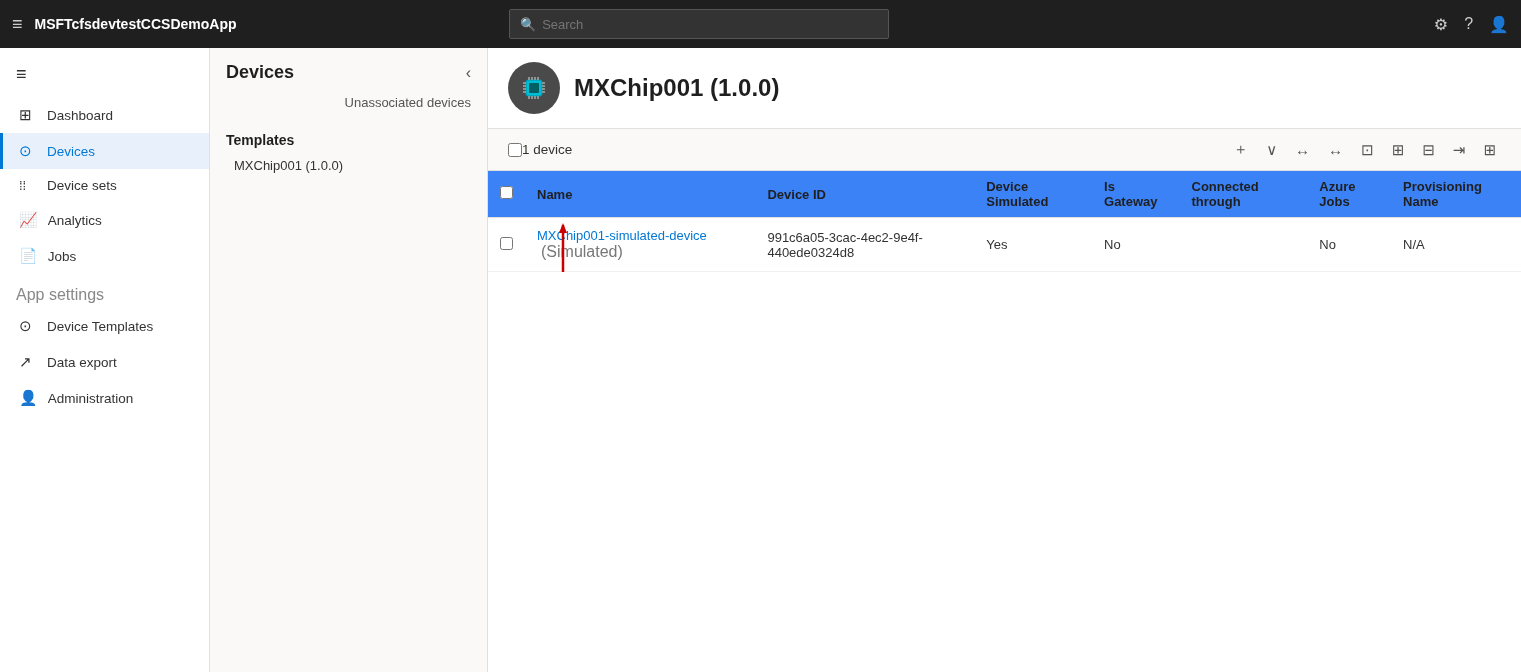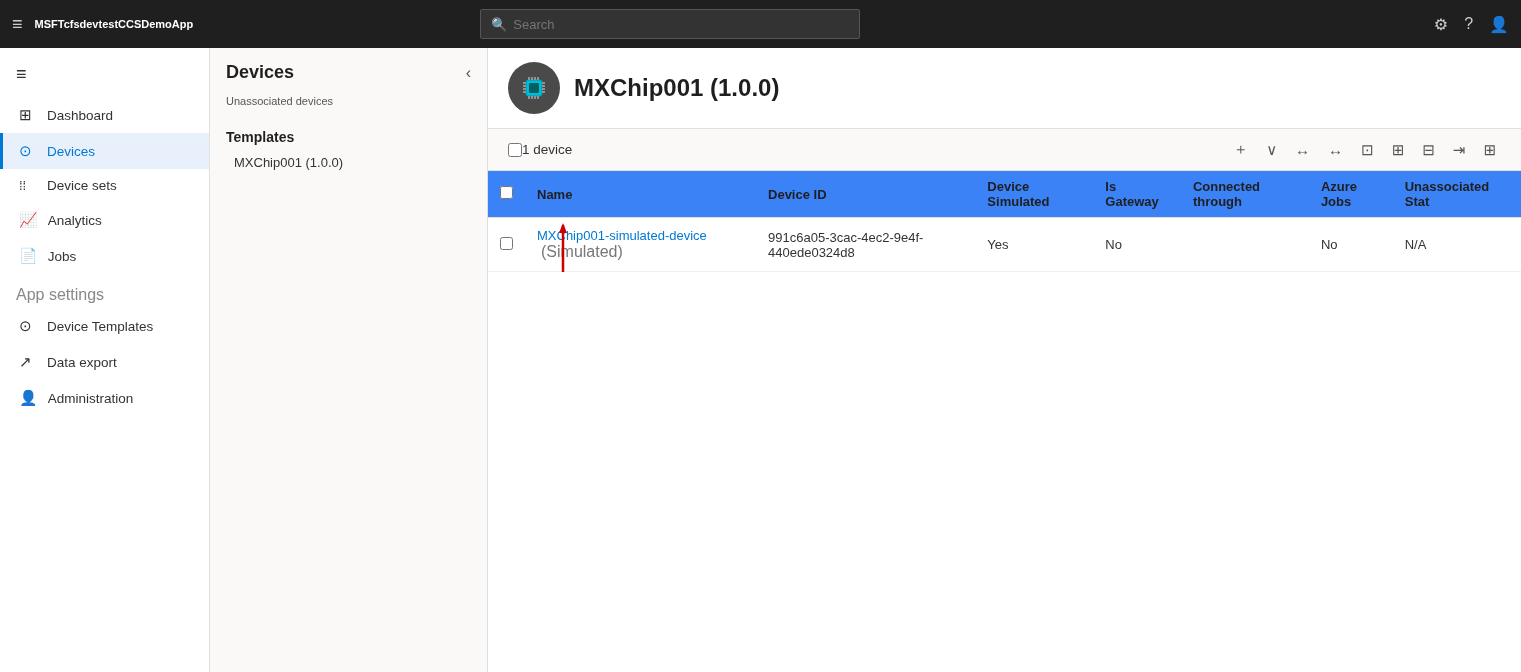--- a/index.html
+++ b/index.html
@@ -8,21 +8,21 @@
     
     .topbar {
       display: flex;
       align-items: center;
       background: #1f1f1f;
       height: 48px;
       padding: 0 12px;
       color: #fff;
     }
     .topbar-title {
-      font-size: 11px;
+      font-size: 14px;
       font-weight: 600;
       color: #fff;
       margin-left: 12px;
     }
     .topbar-search {
       flex: 1;
       max-width: 380px;
       margin: 0 auto;
       background: #333;
       border: 1px solid #555;
@@ -115,24 +115,25 @@
       font-size: 18px;
       font-weight: 600;
       color: #1f1f1f;
     }
     .devices-panel-collapse {
       font-size: 16px;
       cursor: pointer;
       color: #555;
     }
     .devices-panel-link {
-      font-size: 11px;
+      font-size: 13px;
       color: #555;
       padding: 4px 16px 12px;
       cursor: pointer;
+      text-align: right;
     }
     .devices-panel-section {
       font-size: 14px;
       font-weight: 600;
       color: #1f1f1f;
       padding: 10px 16px 4px;
     }
     .devices-panel-item {
       font-size: 13px;
       color: #333;
@@ -366,21 +367,21 @@
           <tr>
             <th class="checkbox-cell">
               <input type="checkbox" style="">
             </th>
             <th>Name</th>
             <th>Device ID</th>
             <th>Device Simulated</th>
             <th>Is Gateway</th>
             <th>Connected through</th>
             <th>Azure Jobs</th>
-            <th>Unassociated Stat</th>
+            <th>Provisioning Name</th>
           </tr>
         </thead>
         <tbody>
           <tr>
             <td class="checkbox-cell">
               <input type="checkbox" style="">
             </td>
             <td>
               <a class="device-link">MXChip001-simulated-device</a>
               <span class="simulated-badge">(Simulated)</span>

